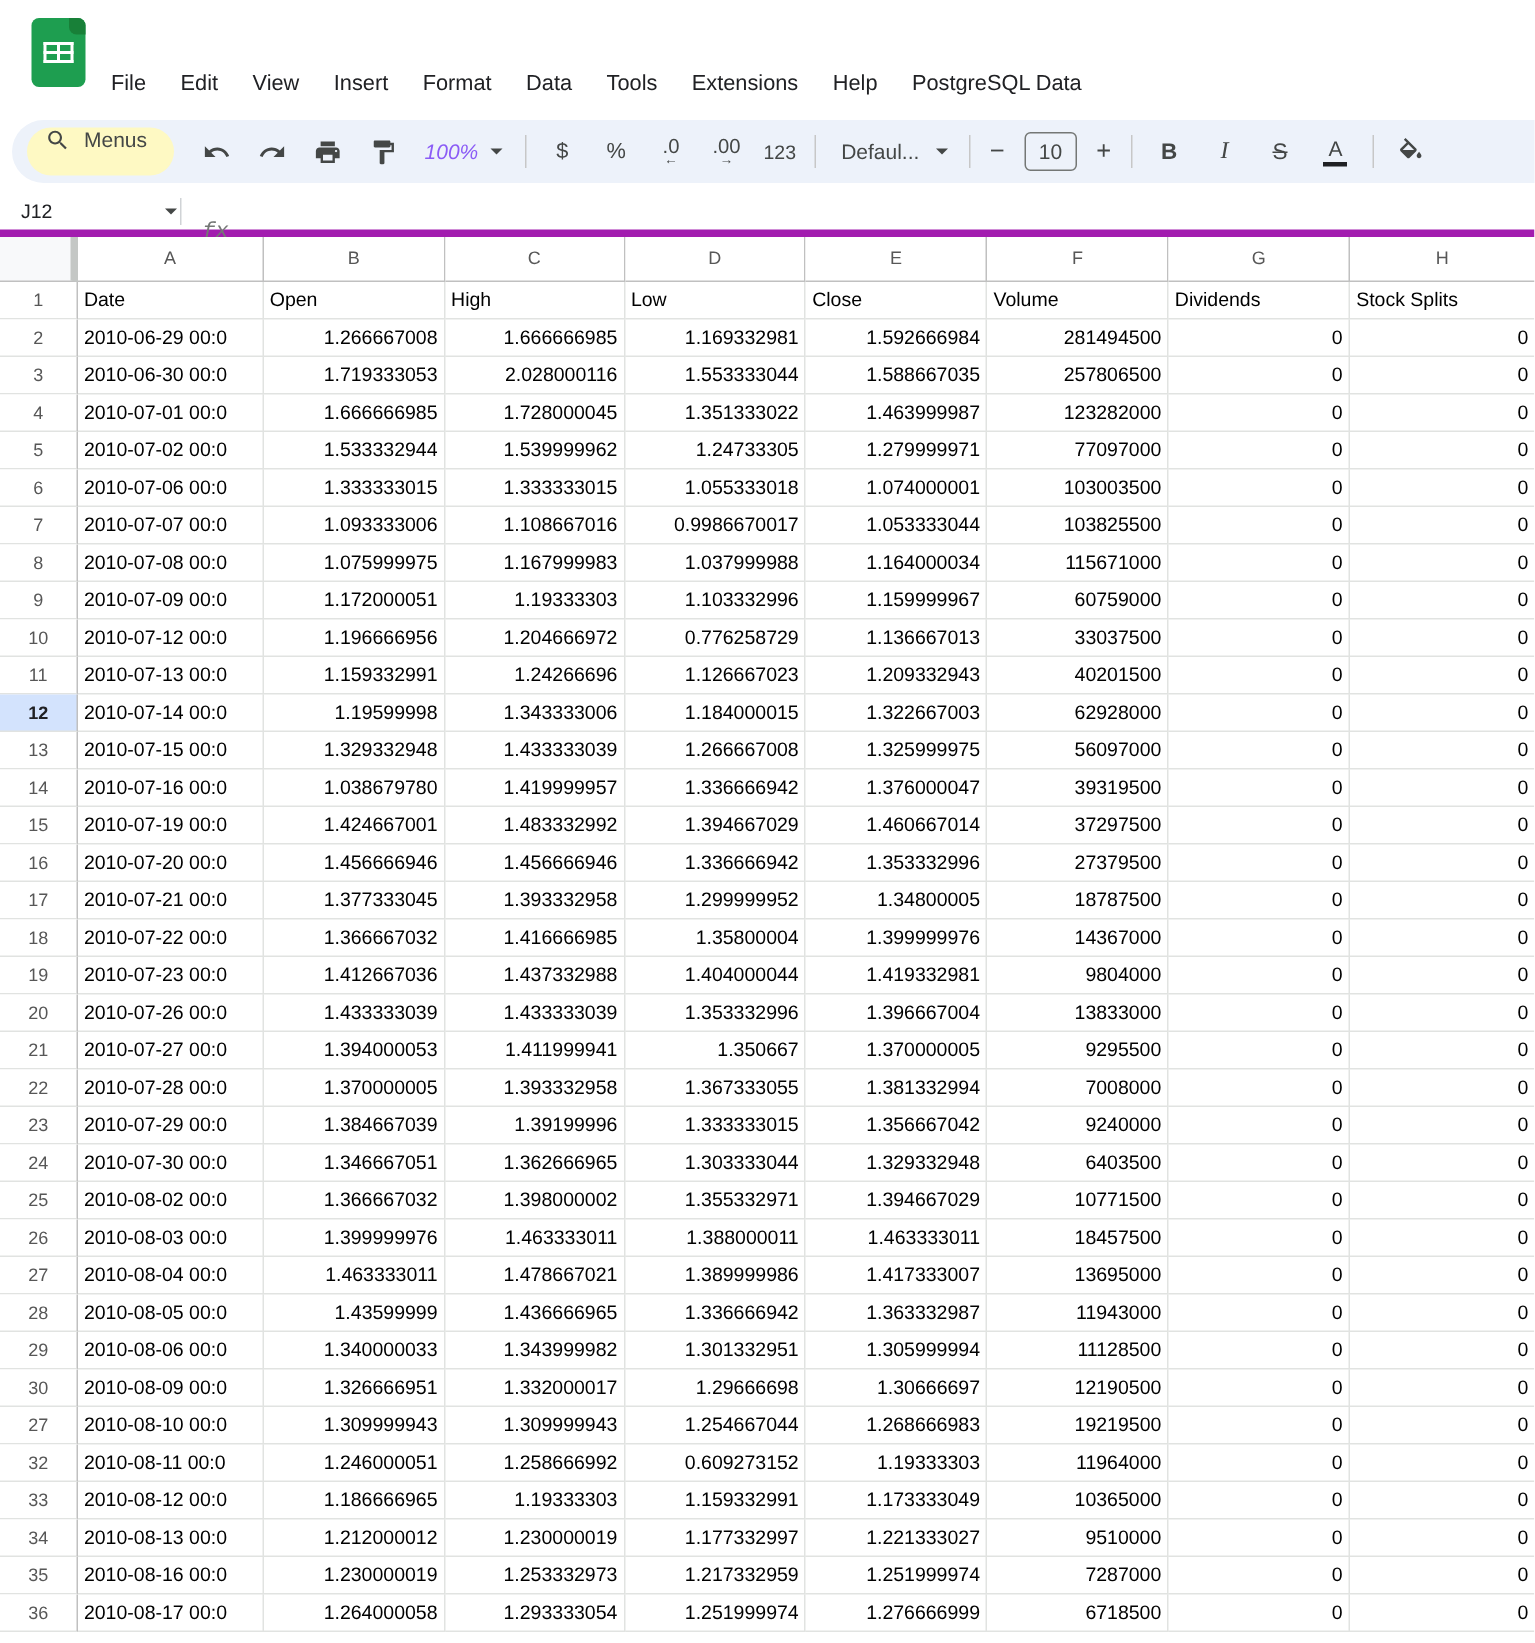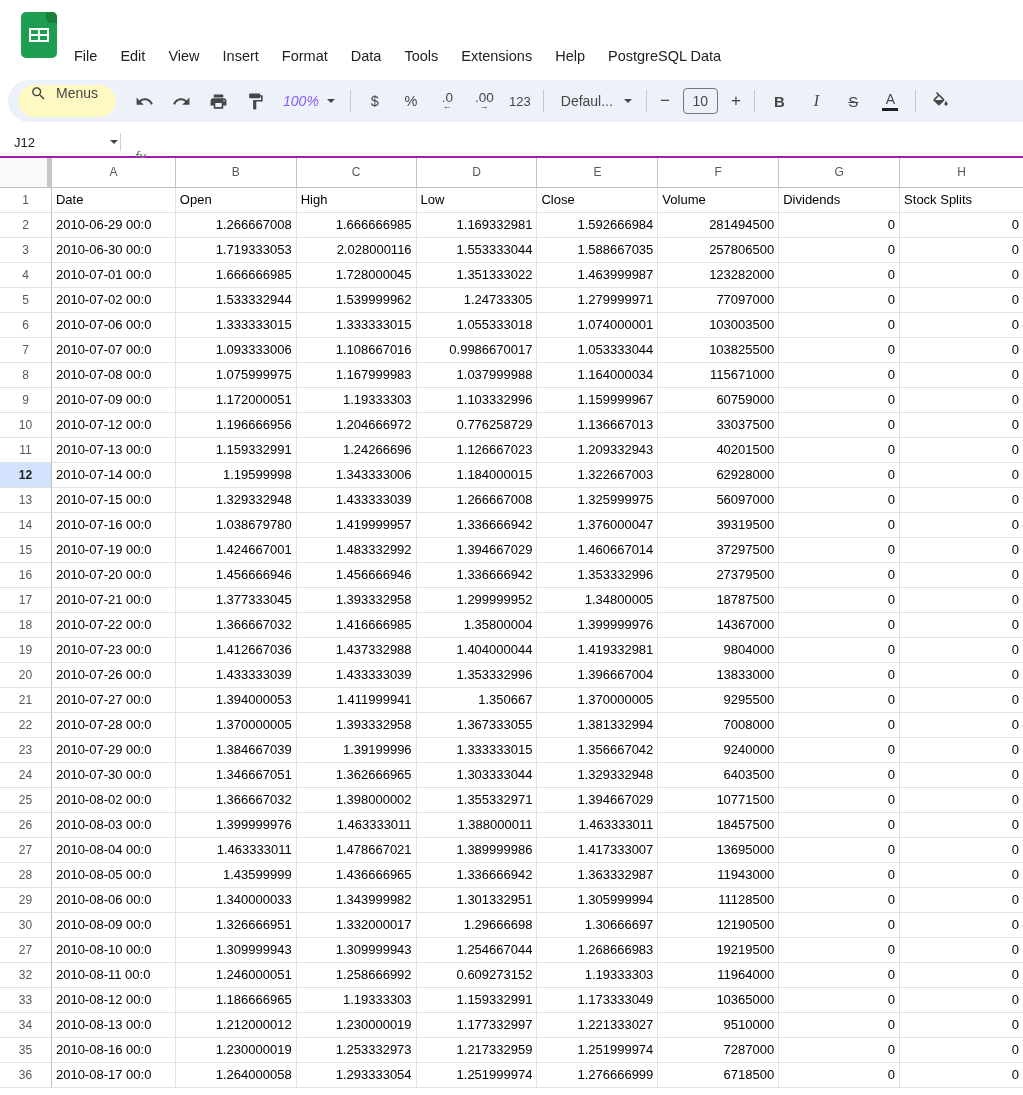--- a/index.html
+++ b/index.html
@@ -51,26 +51,26 @@
               background:transparent; margin:0 6px; }
   .pm-btn { font-size:17px; color:#444746; width:24px; text-align:center; }
   .b-btn { font-weight:700; font-size:15px; }
   .i-btn { font-style:italic; font-family:"Liberation Serif", serif; font-size:16px; }
   .s-btn { text-decoration:line-through; font-size:15px; }
   .text-color { display:flex; flex-direction:column; align-items:center; line-height:14px; }
   .text-color .bar { width:16px; height:3px; background:#202124; margin-top:2px; }
 
   
   .formula-bar { position:absolute; top:128px; left:0; right:0; height:30px; background:#fff;
-                 border-bottom:2px solid #a21caf; display:flex; align-items:center;text-align:right; }
+                 border-bottom:5px solid #a21caf; display:flex; align-items:center;text-align:right; }
   .name-box { width:118px; padding-left:14px; font-size:13px; color:#202124;
               display:flex; align-items:center; justify-content:space-between; height:100%; }
   .fb-divider { width:1px; height:18px; background:#d0d3d6; margin-left:2px; }
   .fx { margin-left:14px; color:#747775; font-style:italic;
-        font-family:Liberation Sans, sans-serif; font-size:14.5px;margin-top:29px; }
+        font-family:Liberation Mono, monospace; font-size:14.5px;margin-top:29px; }
 
   
   .col-letters { position:absolute; top:158px; left:0; right:0; height:30px; display:flex; }
   .corner { width:52px; background:#f8f9fa; border-bottom:1px solid #c0c0c0;
             border-right:5px solid #c4c7c5; }
   .colh { border-right:1px solid #c0c0c0; border-bottom:1px solid #c0c0c0; text-align:center;
           line-height:29px; font-size:12px; color:#575757; background:#fff; }
   .grid-body { position:absolute; top:188px; left:0; right:0; bottom:0; overflow:hidden;
                background:#fff; }
   .row { display:flex; height:25px; }

